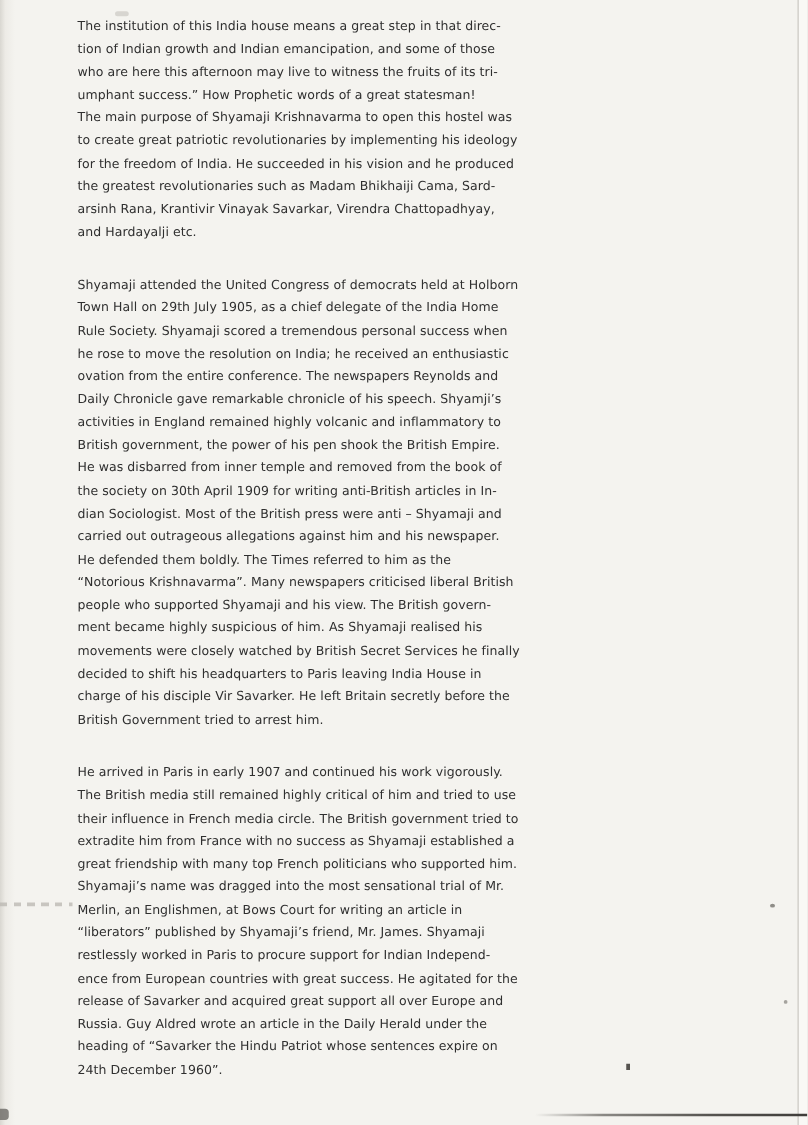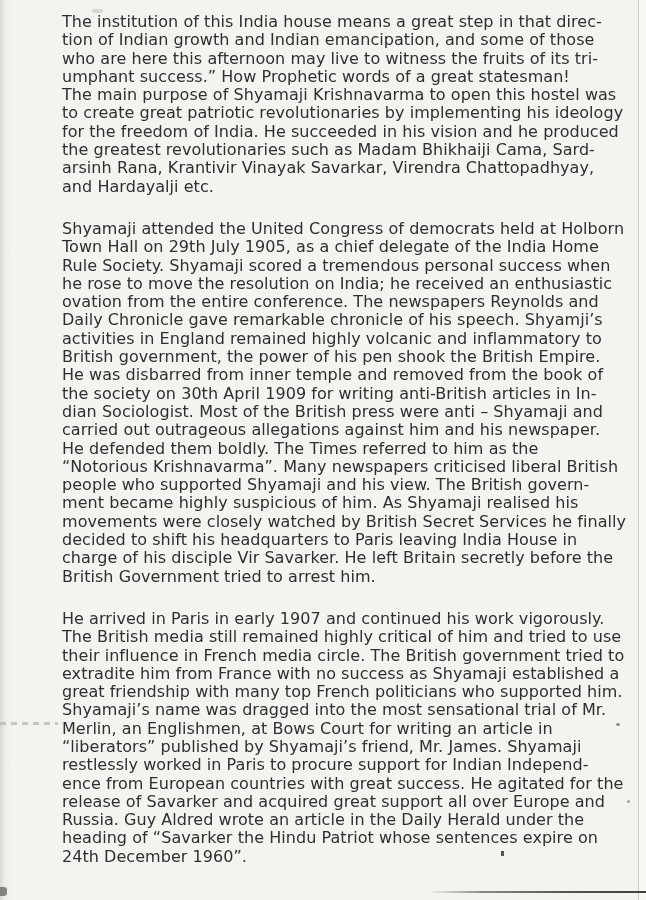--- a/index.html
+++ b/index.html
@@ -14,21 +14,21 @@
     background: #f4f3ef;
     overflow: hidden;
     font-family: "DejaVu Sans", "Liberation Sans", sans-serif;
   }
   .text-block {
     position: absolute;
     left: 62px;
     top: 13px;
     width: 540px;
     color: #2f2f2f;
-    font-size: 16px;
+    font-size: 10px;
     line-height: 18.3px;
     letter-spacing: 0.05px;
   }
   .text-block p {
     margin: 0 0 24px 0;
     white-space: pre;
   }
   
   .edge-left {
     position: absolute;

